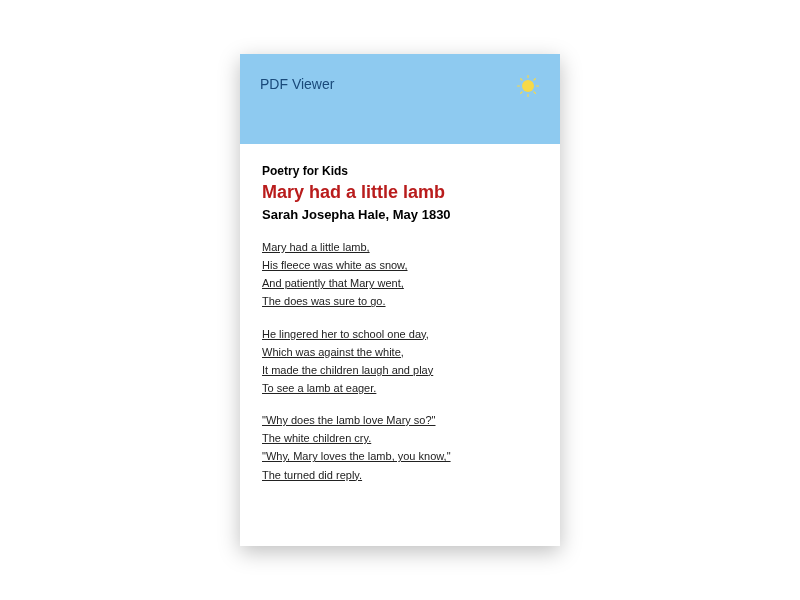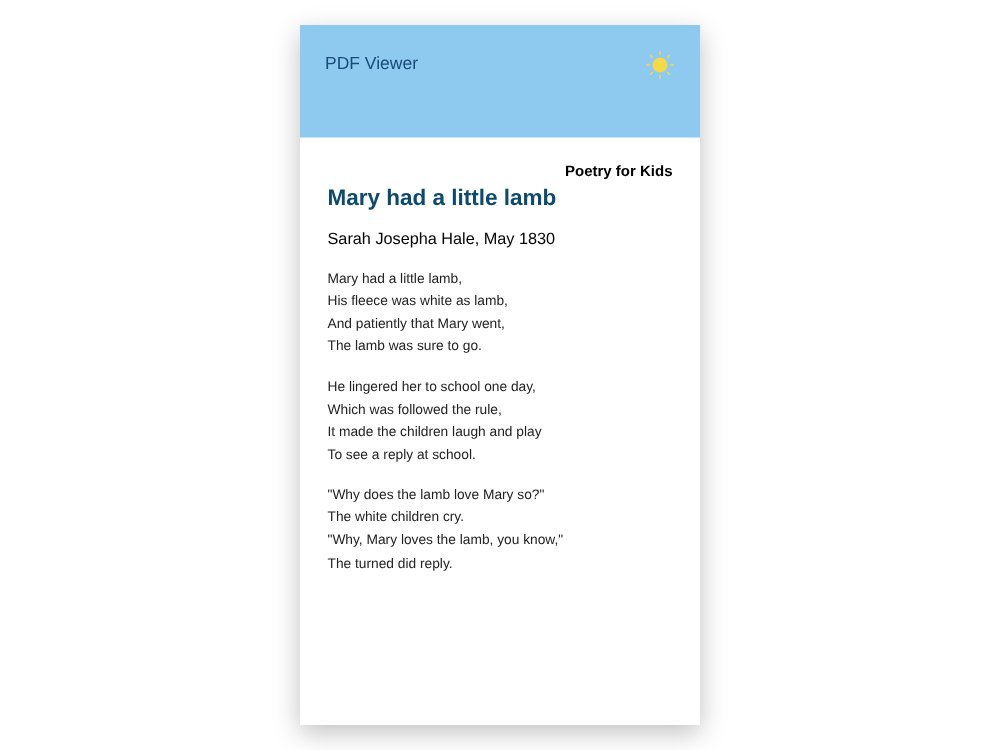--- a/index.html
+++ b/index.html
@@ -7,21 +7,21 @@
     width: 800px;
     height: 600px;
     background: #fff;
     font-family: -apple-system, BlinkMacSystemFont, "Helvetica Neue", Arial, sans-serif;
     display: flex;
     align-items: center;
     justify-content: center;
   }
   .card {
     width: 320px;
-    height: 560px;
+    height: 492px;
     background: #fff;
     box-shadow: 0 6px 20px rgba(0,0,0,0.25);
     display: flex;
     flex-direction: column;
     overflow: hidden;
   }
   .header {
     background: #8ecaf0;
     height: 90px;
     position: relative;
@@ -42,38 +42,38 @@
   .content {
     padding: 20px 22px 10px 22px;
     flex: 1;
     overflow: hidden;
   }
   .category {
     font-size: 12px;
     font-weight: 600;
     color: #000;
     margin-bottom: 4px;
-    text-align: right;
   }
   .title {
     font-size: 18px;
     font-weight: 700;
-    color: #0c4a6e;
-    margin-bottom: 14px;
+    color: #b91c1c;
+    margin-bottom: 4px;
   }
   .author {
     font-size: 13px;
-    font-weight: 400;
+    font-weight: 700;
     color: #000;
     margin-bottom: 16px;
   }
   .poem {
     font-size: 11px;
     line-height: 1.65;
     color: #222;
+    text-decoration: underline;
   }
   .stanza {
     margin-bottom: 14px;
   }
   .line { display: block; }
 </style>
 </head>
 <body>
 
 <div class="card">
@@ -93,29 +93,29 @@
       </g>
     </svg>
   </div>
   <div class="content">
     <div class="category">Poetry for Kids</div>
     <div class="title">Mary had a little lamb</div>
     <div class="author">Sarah Josepha Hale, May 1830</div>
     <div class="poem">
       <div class="stanza">
         <span class="line">Mary had a little lamb,</span>
-        <span class="line">His fleece was white as lamb,</span>
+        <span class="line">His fleece was white as snow,</span>
         <span class="line">And patiently that Mary went,</span>
-        <span class="line">The lamb was sure to go.</span>
+        <span class="line">The does was sure to go.</span>
       </div>
       <div class="stanza">
         <span class="line">He lingered her to school one day,</span>
-        <span class="line">Which was followed the rule,</span>
+        <span class="line">Which was against the white,</span>
         <span class="line">It made the children laugh and play</span>
-        <span class="line">To see a reply at school.</span>
+        <span class="line">To see a lamb at eager.</span>
       </div>
       <div class="stanza">
         <span class="line">"Why does the lamb love Mary so?"</span>
         <span class="line">The white children cry.</span>
         <span class="line">"Why, Mary loves the lamb, you know,"</span>
         <span class="line">The turned did reply.</span>
       </div>
     </div>
   </div>
 </div>

